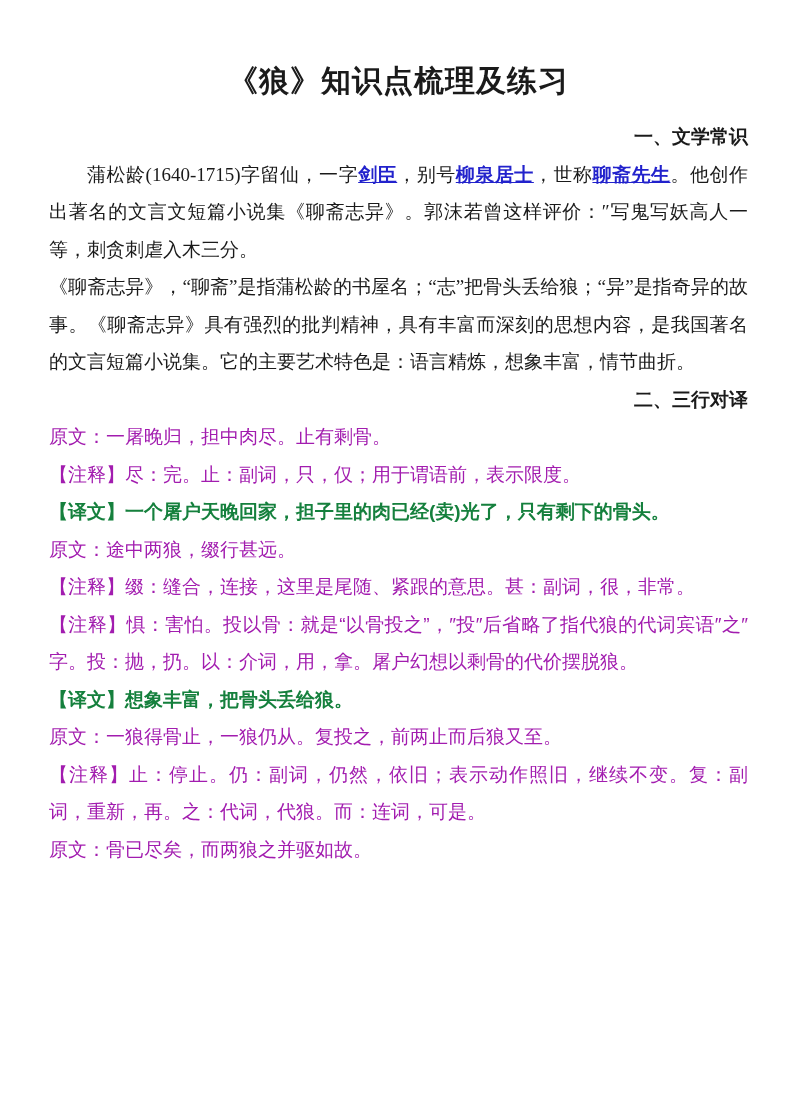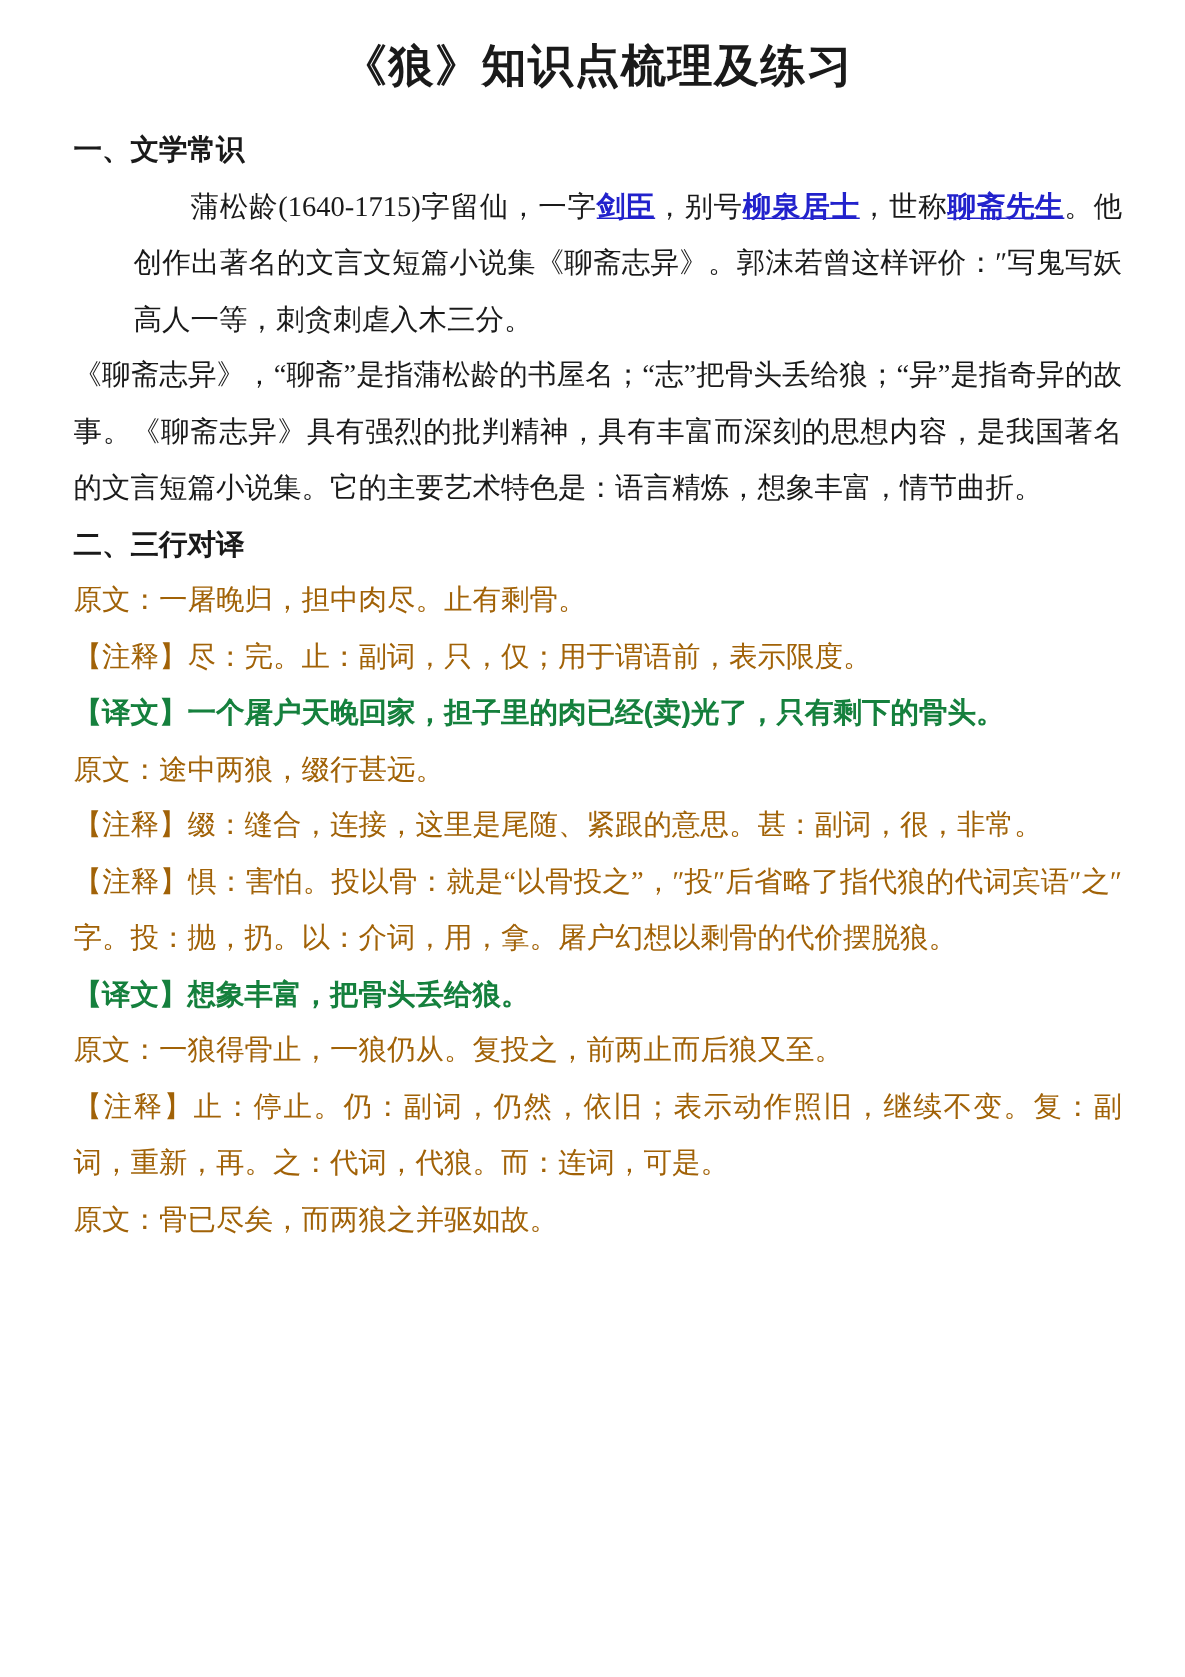--- a/index.html
+++ b/index.html
@@ -11,48 +11,49 @@
     width: 790px;
     height: 1118px;
     overflow: hidden;
     font-family: "Liberation Serif", serif;
     color: #1a1a1a;
   }
   .doc {
     box-sizing: border-box;
     width: 790px;
     height: 1118px;
-    padding: 24px 42px 0 49px;
+    padding: 60px 42px 0 49px;
   }
   h1.doc-title {
     font-size: 30px;
     line-height: 42px;
     font-weight: bold;
     text-align: center;
     margin: 0 0 16px 0;
     letter-spacing: 1px;
     font-family: "Liberation Serif", serif;
   }
   h2.sec-heading {
     font-size: 19px;
     line-height: 37.5px;
     font-weight: bold;
     margin: 0;
     font-family: "Liberation Sans", sans-serif;
+    text-align: right;
   }
   p {
     font-size: 19px;
     line-height: 37.5px;
     margin: 0;
     text-align: justify;
   }
-  p.indent2 { text-indent: 2em; margin-left: 40px; }
+  p.indent2 { text-indent: 2em; }
   .yw, .zs {
-    font-family: Liberation Serif, serif;
-    color: #a16207;
+    font-family: Liberation Sans, sans-serif;
+    color: #a21caf;
   }
   .tr {
     color: #15803d;
     font-weight: bold;
     font-family: "Liberation Sans", sans-serif;
   }
   a.term {
     color: #2222cc;
     font-weight: bold;
     text-decoration: underline;

